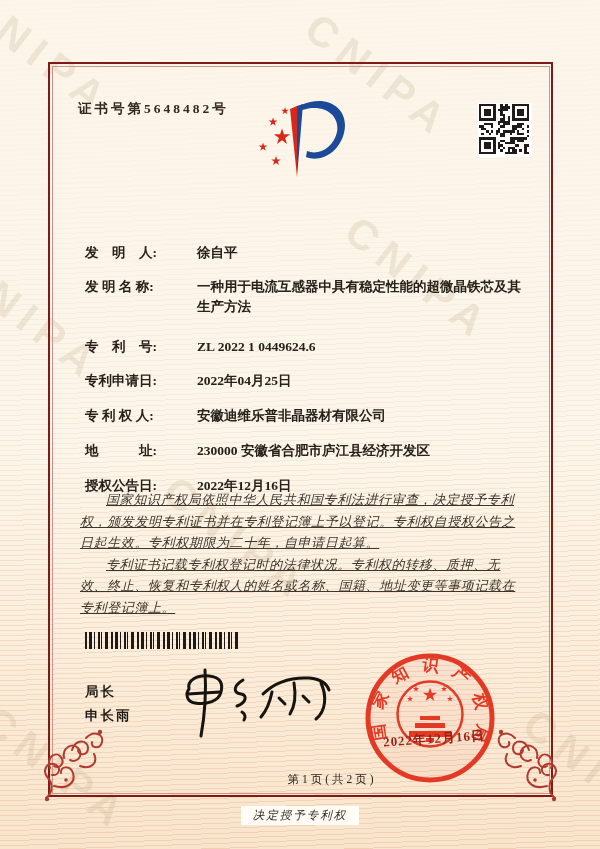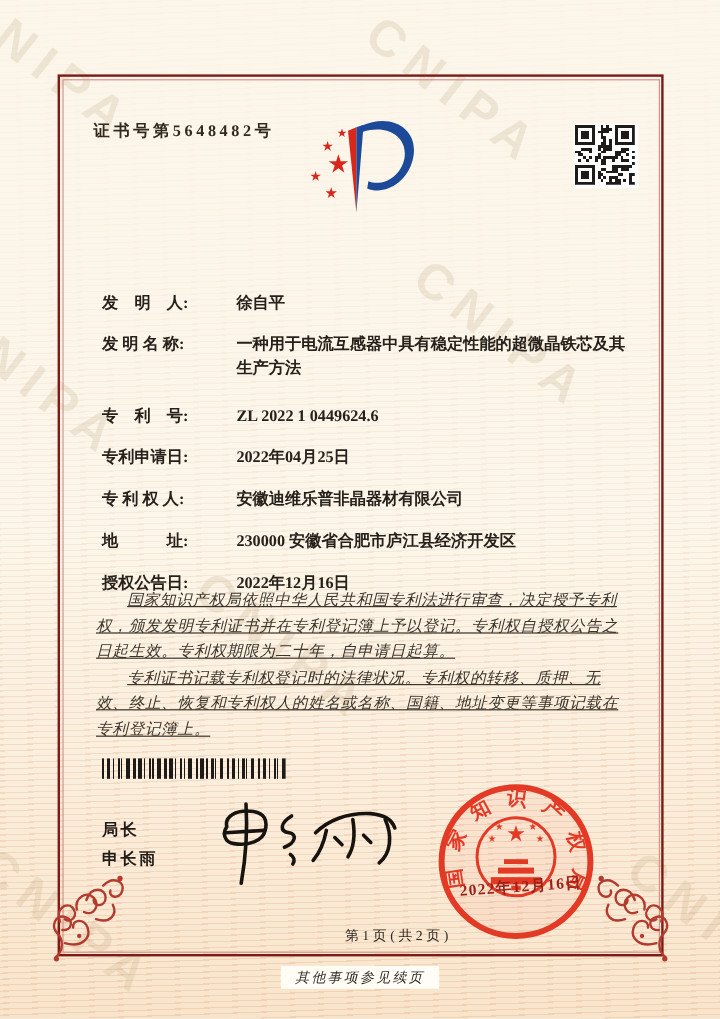--- a/index.html
+++ b/index.html
@@ -383,17 +383,17 @@
         <rect x="55" y="75" width="30" height="5"></rect>
         <rect x="49" y="83" width="42" height="6"></rect>
         <rect x="66" y="90" width="8" height="4"></rect>
       </g>
     </svg>
     <div class="seal-date">2022年12月16日</div>
 
     <div class="page-no">第1页(共2页)</div>
 
     <div class="note">
-      <span>其他事项参见续页</span>
+      <span>决定授予专利权</span>
     </div>
 
   </div>
 </div>
 
 </body></html>

